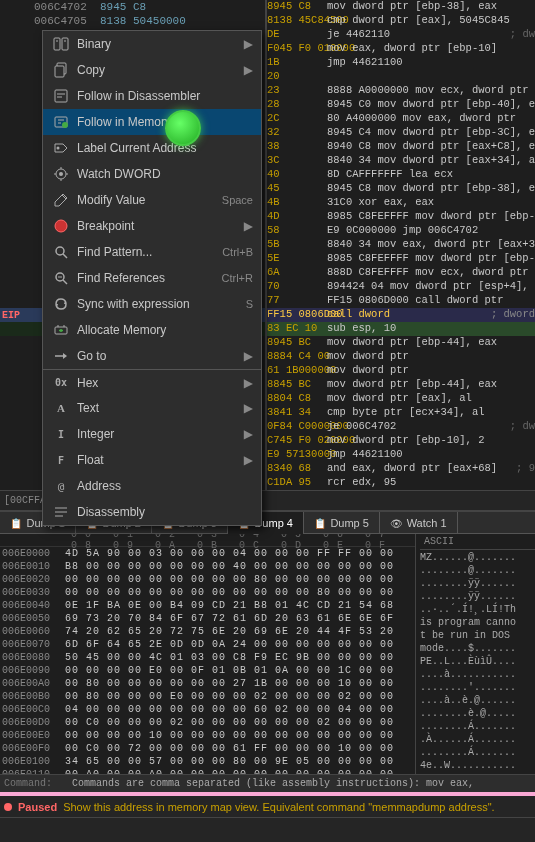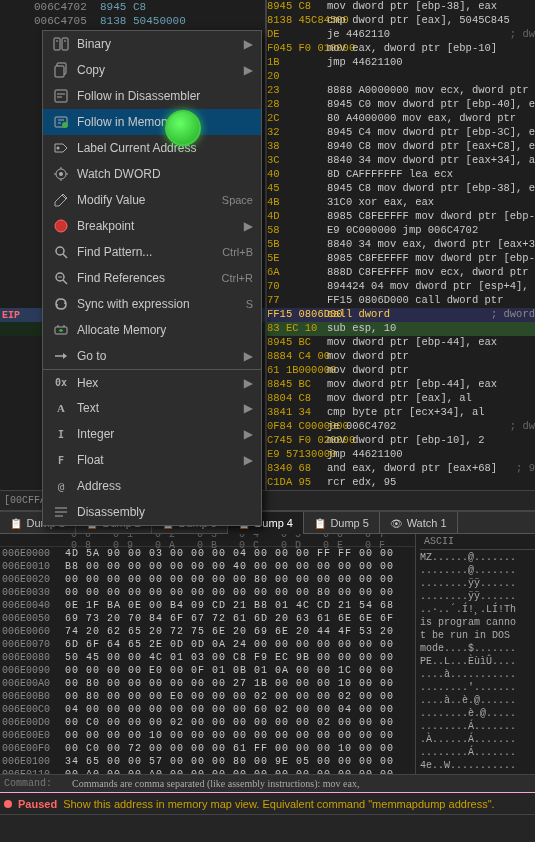--- a/index.html
+++ b/index.html
@@ -187,21 +187,21 @@
       font-size: 10px;
       color: #aaa;
     }
 
     .bottom-bar {
       position: absolute;
       bottom: 0;
       left: 0; right: 0;
       height: 50px;
       background: #252525;
-      border-top: 1px solid #f9a8d4;
+      border-top: 4px solid #f9a8d4;
     }
 
     .status-dot {
       width: 8px;
       height: 8px;
       border-radius: 50%;
       background: #ff6666;
       margin-right: 6px;
       flex-shrink: 0;
     }
@@ -894,21 +894,21 @@
         <div style="height:13px; font-size:10px; color:#aaa;">4e..W...........</div>
         <div style="height:13px; font-size:10px; color:#aaa;">4e..W...........</div>
         <div style="height:13px; font-size:10px; color:#aaa;">4e..W...........</div>
       </div>
     </div>
   </div>
 </div>
 
 <div class="status-bar">
   <span style="margin-right:20px; color:#777">Command:</span>
-  <span style="color:#aaa; overflow:hidden; white-space:nowrap; text-overflow:ellipsis;font-family:Liberation Serif, serif;">Commands are comma separated (like assembly instructions): mov eax,</span>
+  <span style="color:#aaa; overflow:hidden; white-space:nowrap; text-overflow:ellipsis;">Commands are comma separated (like assembly instructions): mov eax,</span>
 </div>
 
 <div class="bottom-bar">
   <div style="height:22px; display:flex; align-items:center; padding:0 4px; border-bottom:1px solid #444;">
     <div class="status-dot"></div>
     <span style="color:#ff6666; font-weight:bold; margin-right:6px; font-family:'Segoe UI',Arial,sans-serif; font-size:11px;">Paused</span>
     <span style="color:#c8a000; font-family:'Segoe UI',Arial,sans-serif; font-size:11px; overflow:hidden; white-space:nowrap; text-overflow:ellipsis;">Show this address in memory map view. Equivalent command "memmapdump address".</span>
   </div>
 </div>
 

